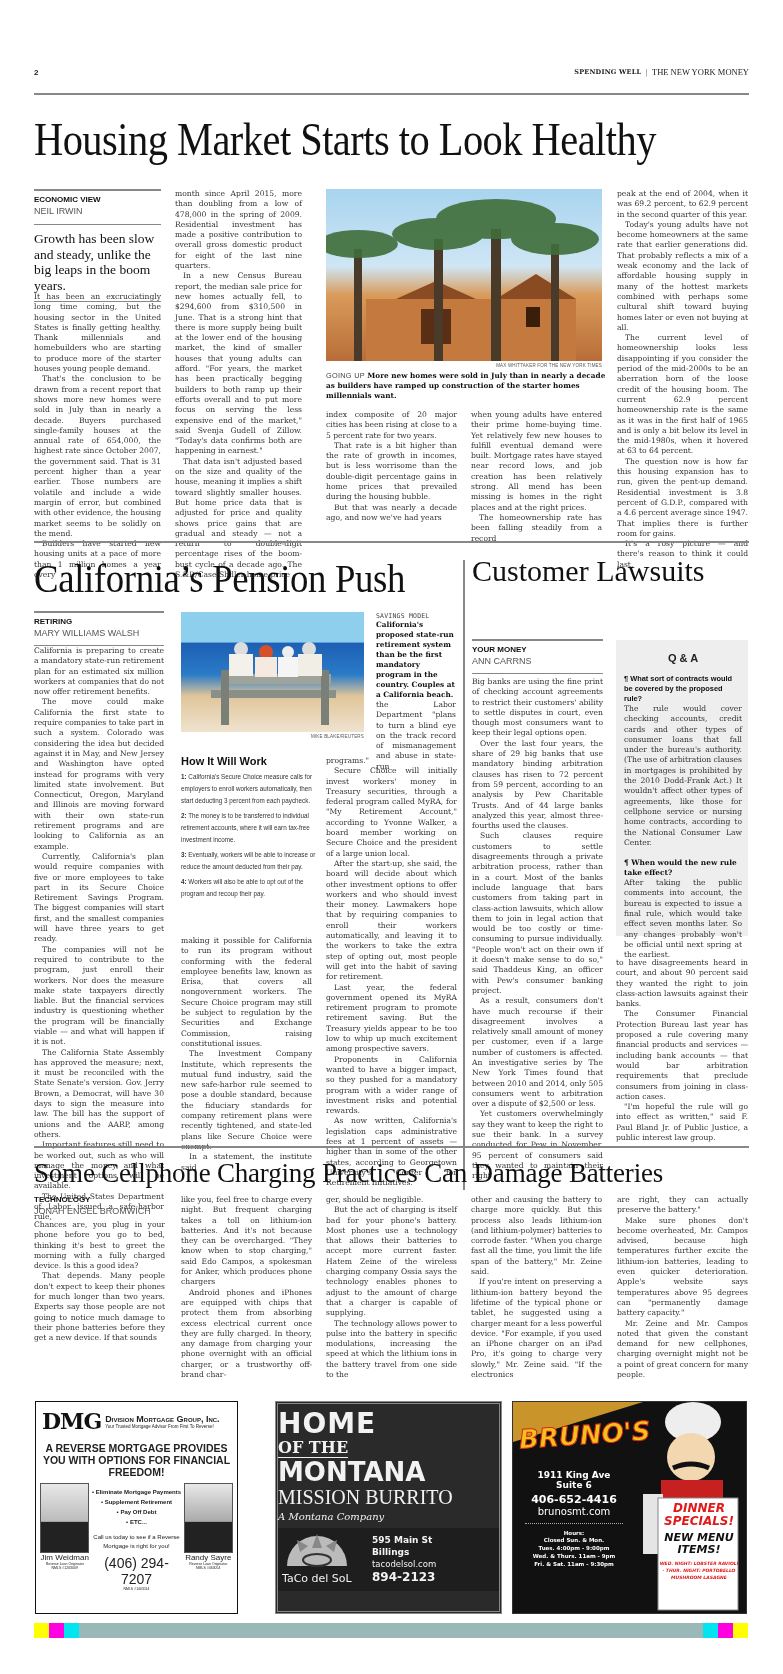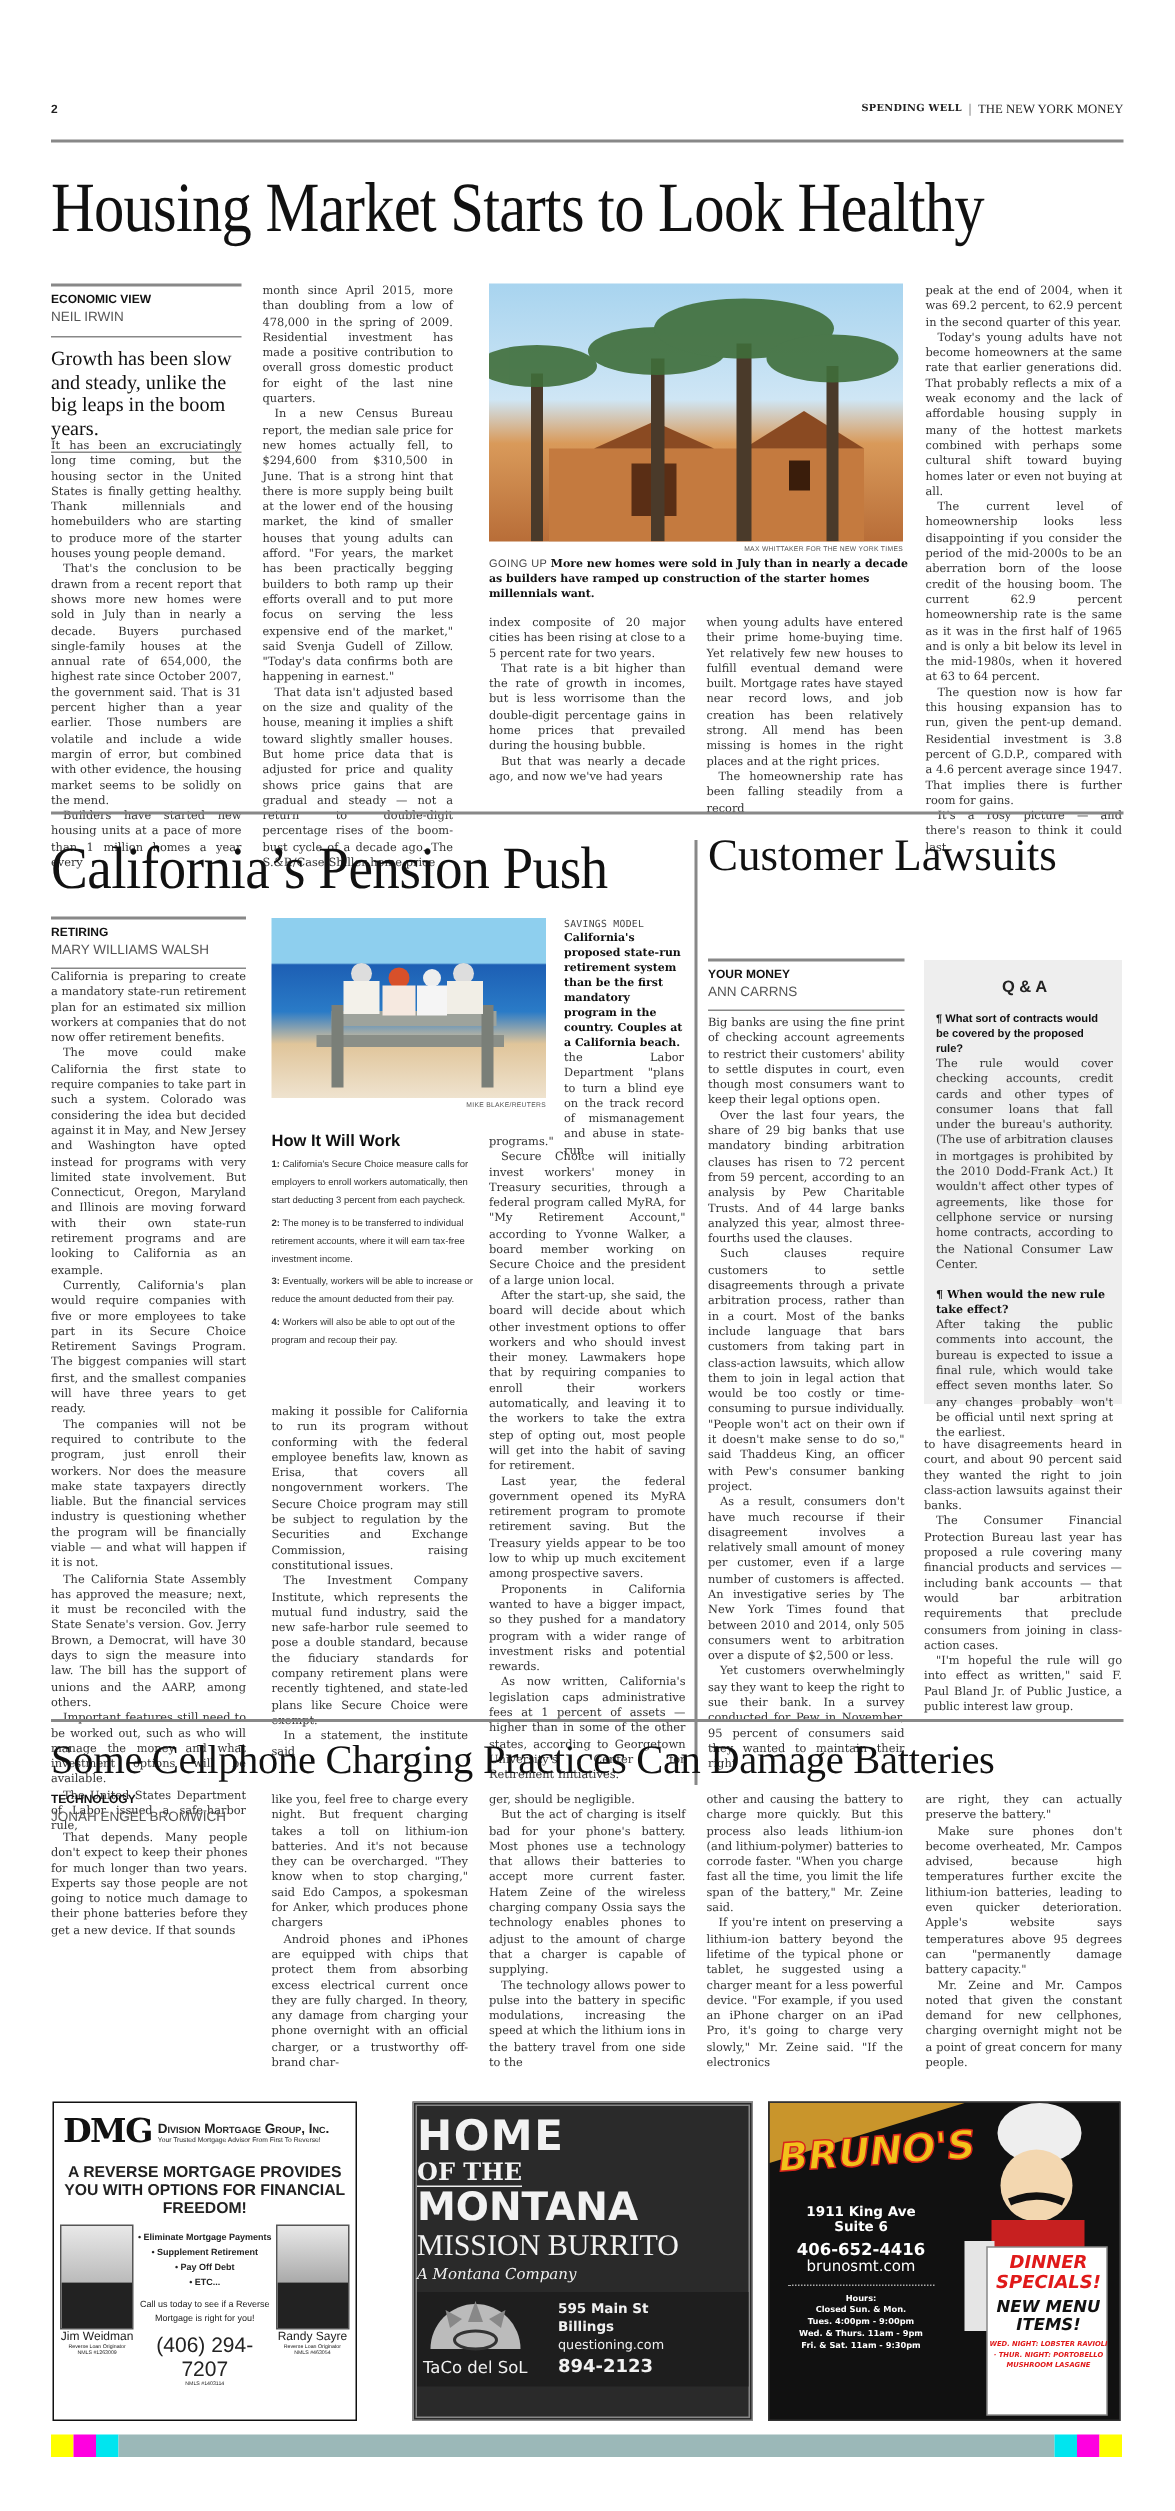--- a/index.html
+++ b/index.html
@@ -190,20 +190,21 @@
 </div>
 
 <div class="abs rule" style="left:34px;top:1146px;width:715px;height:2px"></div>
 
 <h2 class="abs headline" style="left:34px;top:1158px;font-size:27px;letter-spacing:-0.2px">Some Cellphone Charging Practices Can Damage Batteries</h2>
 <div class="abs" style="left:34px;top:1195px;width:130px">
   <div class="kicker">TECHNOLOGY</div>
   <div class="byline">JONAH ENGEL BROMWICH</div>
 </div>
 <div class="abs body-text" style="left:34px;top:1220px;width:131px">
+  <p class="first">Chances are, you plug in your phone before you go to bed, thinking it's best to greet the morning with a fully charged device. Is this a good idea?</p>
   <p>That depends. Many people don't expect to keep their phones for much longer than two years. Experts say those people are not going to notice much damage to their phone batteries before they get a new device. If that sounds</p>
 </div>
 <div class="abs body-text" style="left:181px;top:1195px;width:131px">
   <p class="first">like you, feel free to charge every night. But frequent charging takes a toll on lithium-ion batteries. And it's not because they can be overcharged. "They know when to stop charging," said Edo Campos, a spokesman for Anker, which produces phone chargers</p>
   <p>Android phones and iPhones are equipped with chips that protect them from absorbing excess electrical current once they are fully charged. In theory, any damage from charging your phone overnight with an official charger, or a trustworthy off-brand char-</p>
 </div>
 <div class="abs body-text" style="left:326px;top:1195px;width:131px">
   <p class="first">ger, should be negligible.</p>
   <p>But the act of charging is itself bad for your phone's battery. Most phones use a technology that allows their batteries to accept more current faster. Hatem Zeine of the wireless charging company Ossia says the technology enables phones to adjust to the amount of charge that a charger is capable of supplying.</p>
   <p>The technology allows power to pulse into the battery in specific modulations, increasing the speed at which the lithium ions in the battery travel from one side to the</p>
@@ -267,21 +268,21 @@
             <polygon points="15,6 18,18 26,12"></polygon>
             <polygon points="55,6 52,18 44,12"></polygon>
           </g>
           <ellipse cx="35" cy="26" rx="14" ry="6" fill="none" stroke="#333" stroke-width="2"></ellipse>
         </svg>
       <div style="font-family:'DejaVu Sans',sans-serif;font-size:11px">TaCo del SoL</div>
     </div>
     <div style="flex:1;font-family:'DejaVu Sans',sans-serif;font-weight:bold">
       <div style="font-size:9px;line-height:12px">595 Main St</div>
       <div style="font-size:9px;line-height:12px">Billings</div>
-      <div style="font-size:8.5px;line-height:12px;font-weight:normal">questioning.com</div>
+      <div style="font-size:8.5px;line-height:12px;font-weight:normal">tacodelsol.com</div>
       <div style="font-size:12px;line-height:15px">894-2123</div>
     </div>
   </div>
 </div>
 
 <div class="abs" style="left:512px;top:1401px;width:235px;height:213px;background:#111;border:1px solid #333;color:#fff;overflow:hidden">
   <div style="position:absolute;left:0;top:0;width:0;height:0;border-top:40px solid #c9952b;border-right:130px solid transparent"></div>
   <div style="position:absolute;left:6px;top:18px;font-family:'DejaVu Sans',sans-serif;font-weight:bold;font-style:italic;font-size:26px;color:#f2c21b;-webkit-text-stroke:1px #d9251c;transform:rotate(-4deg)">BRUNO'S</div>
   <div style="position:absolute;left:6px;top:68px;width:110px;text-align:center;font-family:'DejaVu Sans',sans-serif;font-weight:bold">
     <div style="font-size:9px">1911 King Ave</div>

